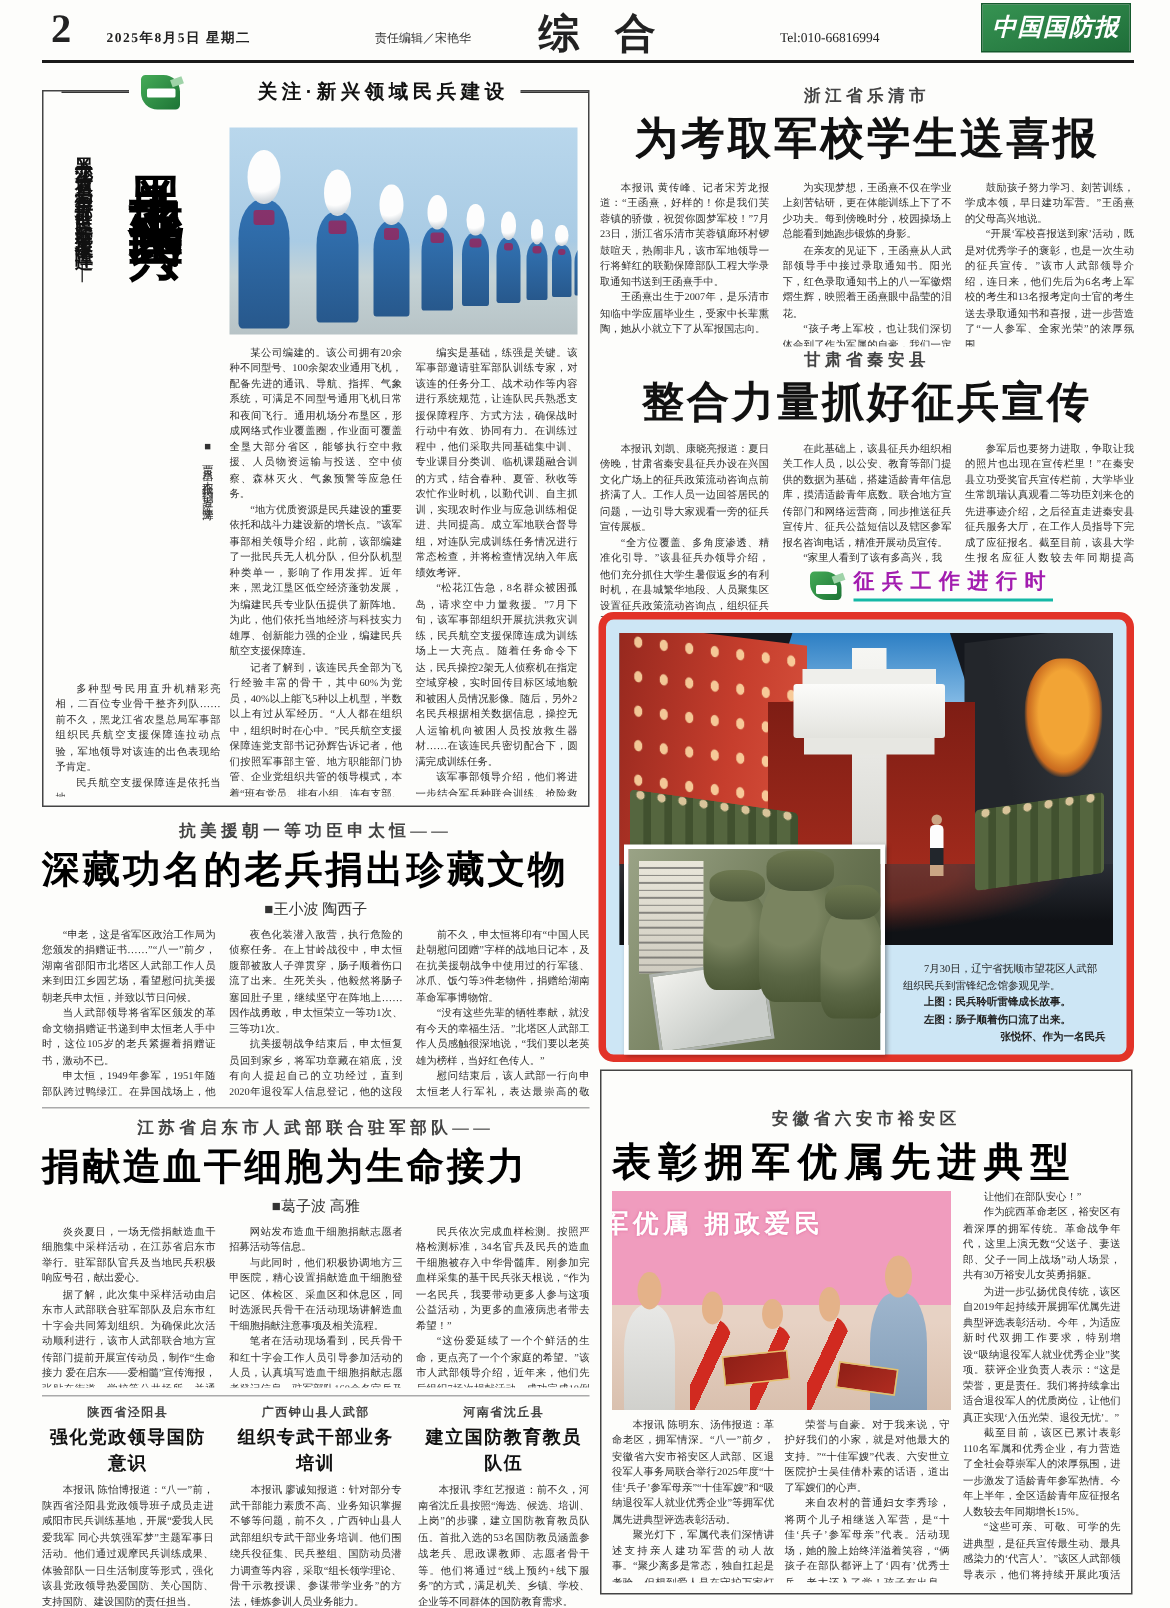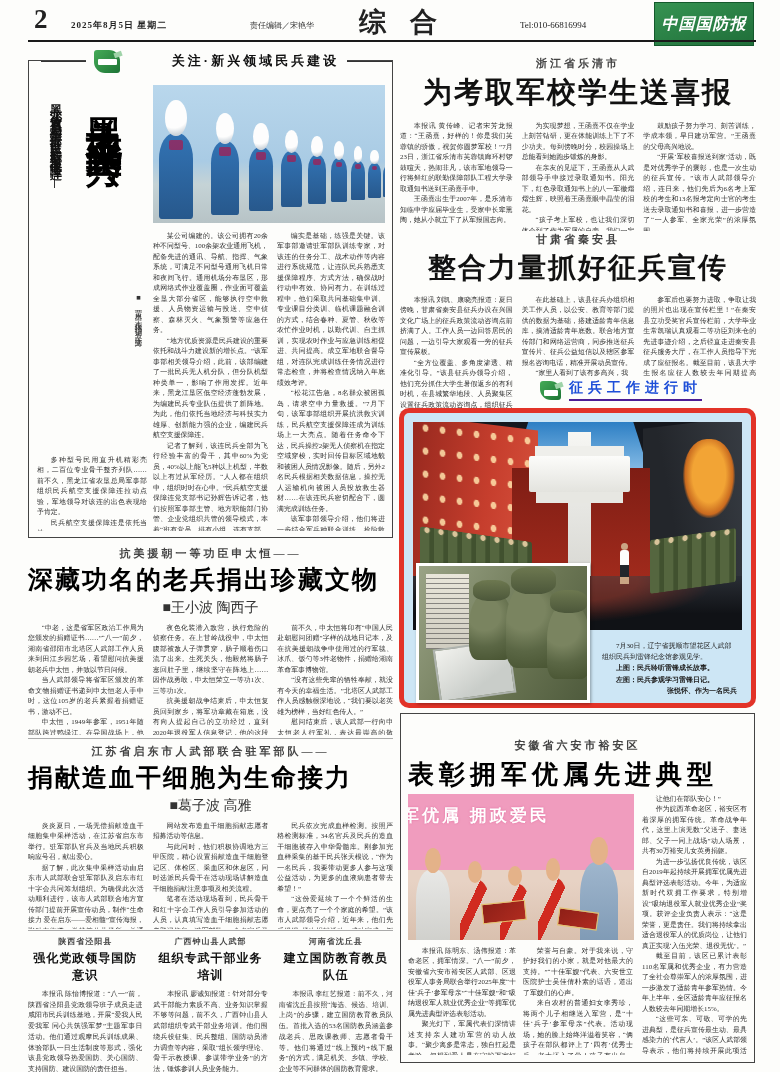--- a/index.html
+++ b/index.html
@@ -8,33 +8,33 @@
           font-family:"Liberation Serif", serif; color:#222; overflow:hidden; }
 
   
   .header { position:absolute; left:28px; top:4px; width:728px; height:36px; }
   .pagenum { position:absolute; left:6px; top:0; font-size:27px; font-weight:bold; }
   .hdate { position:absolute; left:43px; top:15px; font-size:9px; font-weight:bold; letter-spacing:1px; }
   .heditor { position:absolute; left:222px; top:16px; font-size:8px; color:#333; }
   .hsection { position:absolute; left:290px; top:0px; width:160px; text-align:center;
               font-family:"Liberation Sans",sans-serif; font-size:27px; font-weight:bold; letter-spacing:24px; text-indent:24px;}
   .htel { position:absolute; left:492px; top:16px; font-size:9px; }
-  .masthead { position:absolute; right:2px; top:-2px; width:100px; height:44px;
+  .masthead { position:absolute; right:2px; top:-2px; width:100px; height:33px;
               background:linear-gradient(160deg,#369352,#1f6e39); color:#fff;
               display:flex; align-items:center; justify-content:center;
               font-style:italic; font-weight:bold; font-size:16px; letter-spacing:1px;
               border:1px solid #14592c; }
   .hrule { position:absolute; left:28px; top:40px; width:728px; height:2px; background:#1a1a1a; }
 
   
   .kicker { text-align:center; font-size:11px; font-weight:bold; color:#444; letter-spacing:3px; }
   .kicker.small { font-size:8px; letter-spacing:1px; }
   .headline-hei { text-align:center; font-family:"Liberation Sans",sans-serif; font-weight:bold; color:#111; }
   .headline-song { text-align:left; font-weight:bold; color:#000000; }
-  .byline-c { text-align:center; font-size:14px; color:#333; margin-top:3px; }
+  .byline-c { text-align:center; font-size:10px; color:#333; margin-top:3px; }
   .cols { display:flex; gap:9px; }
   .col { flex:1; overflow:hidden; font-size:6.9px; line-height:1.52; text-align:justify; color:#2e2e2e; }
   .col p { text-indent:2em; }
   .credit { font-weight:bold; text-align:right; }
   .rule { position:absolute; height:1px; background:#aaa; }
 
   
   .featbox { position:absolute; left:28px; top:60px; width:365px; height:478px; border:1px solid #444; }
   .featbanner { position:absolute; left:12px; top:-13px; right:0; height:26px; display:flex; align-items:center; }
   .featbanner .line { flex:1; height:1px; background:#333; }
@@ -64,22 +64,22 @@
 
   
   .art-xibao { position:absolute; left:400px; top:56px; width:356px; height:170px; }
   .art-xibao .headline-hei { font-size:29px; letter-spacing:2px; margin-top:2px; }
   .art-xibao .cols { margin-top:8px; height:110px; }
   .art-zb { position:absolute; left:400px; top:232px; width:356px; height:172px; }
   .art-zb .headline-hei { font-size:28px; letter-spacing:2px; margin-top:2px; }
   .art-zb .cols { margin-top:8px; height:118px; }
   .zbbanner { position:absolute; right:4px; bottom:0px; width:212px; height:28px;
               display:flex; align-items:center; gap:8px; background:#fdfdfb; }
-  .zbbanner .btxt { font-family:"Liberation Sans",sans-serif; font-weight:bold; font-size:14px; letter-spacing:5px; color:#1d4ed8;
-                    border-bottom:2px solid #4c1d95; padding-bottom:2px; }
+  .zbbanner .btxt { font-family:"Liberation Sans",sans-serif; font-weight:bold; font-size:14px; letter-spacing:5px; color:#a21caf;
+                    border-bottom:2px solid #14b8a6; padding-bottom:2px; }
 
   
   .photobox { position:absolute; left:399px; top:408px; width:357px; height:300px;
               border:5px solid #e23328; border-radius:10px; background:#cde6f5; }
   .museum { position:absolute; left:9px; top:9px; right:9px; height:208px; overflow:hidden; background:#15181e; }
   .mus-sky { position:absolute; left:30%; top:0; width:42%; height:25%;
              background:linear-gradient(#2d7fc4,#8cc0e8); clip-path:polygon(12% 0,88% 0,100% 100%,0 100%); }
   .mus-lwall { position:absolute; left:-4%; top:0; width:42%; height:78%; transform:skewY(7deg);
                background:linear-gradient(100deg,#8f251c,#c63e2d 60%,#d9543f);
                background-image:radial-gradient(rgba(255,225,170,.85) 2.5px,transparent 3px),linear-gradient(100deg,#8f251c,#c63e2d 60%,#d9543f);
@@ -264,21 +264,21 @@
     <div class="inset">
       <div class="in-panel"></div>
       <div class="in-case"></div>
       <span class="in-soldier" style="left:30%;top:18%;width:26%;height:52%;"></span>
       <span class="in-soldier" style="left:52%;top:10%;width:32%;height:66%;"></span>
       <span class="in-soldier" style="left:76%;top:26%;width:26%;height:58%;"></span>
     </div>
     <div class="pbcaption">
       <p>7月30日，辽宁省抚顺市望花区人武部组织民兵到雷锋纪念馆参观见学。</p>
       <p class="lbl">上图：民兵聆听雷锋成长故事。</p>
-      <p class="lbl">左图：民兵参观学习雷锋日记。</p>
+      <p class="lbl">左图：肠子顺着伤口流了出来。</p>
       <p class="credit">张悦怀、作为一名民兵</p>
     </div>
   </div>
 
   <div class="art-vet">
     <div class="kicker">抗美援朝一等功臣申太恒——</div>
     <div class="headline-song">深藏功名的老兵捐出珍藏文物</div>
     <div class="byline-c">■王小波 陶西子</div>
     <div class="cols">
       <div class="col">

